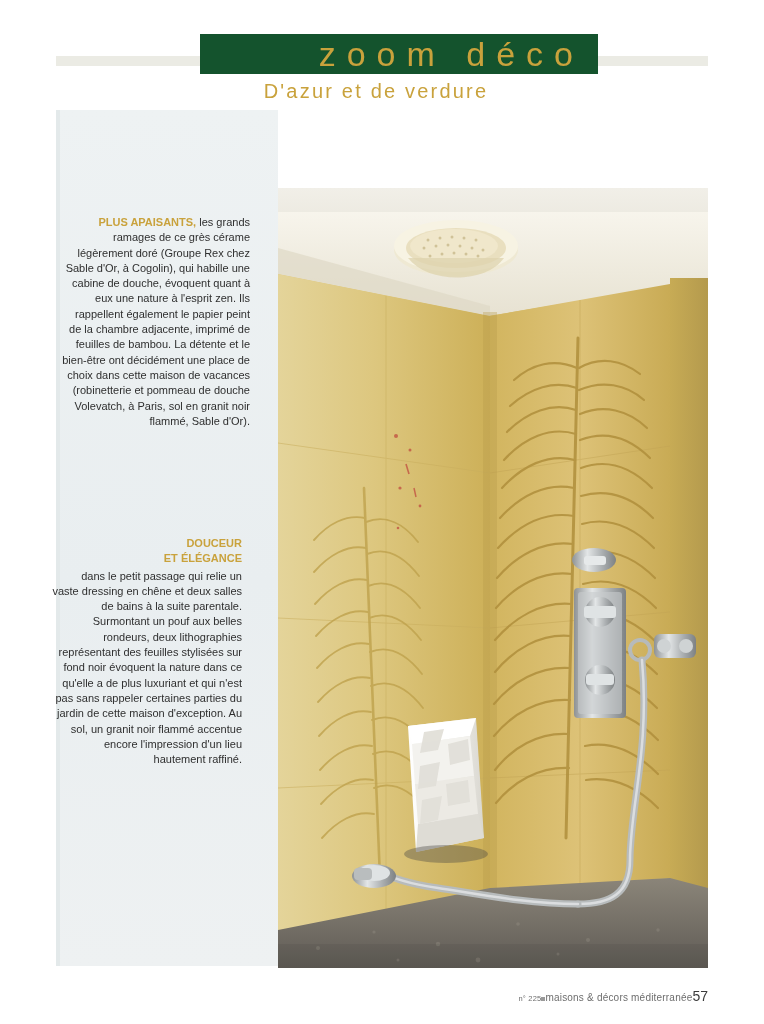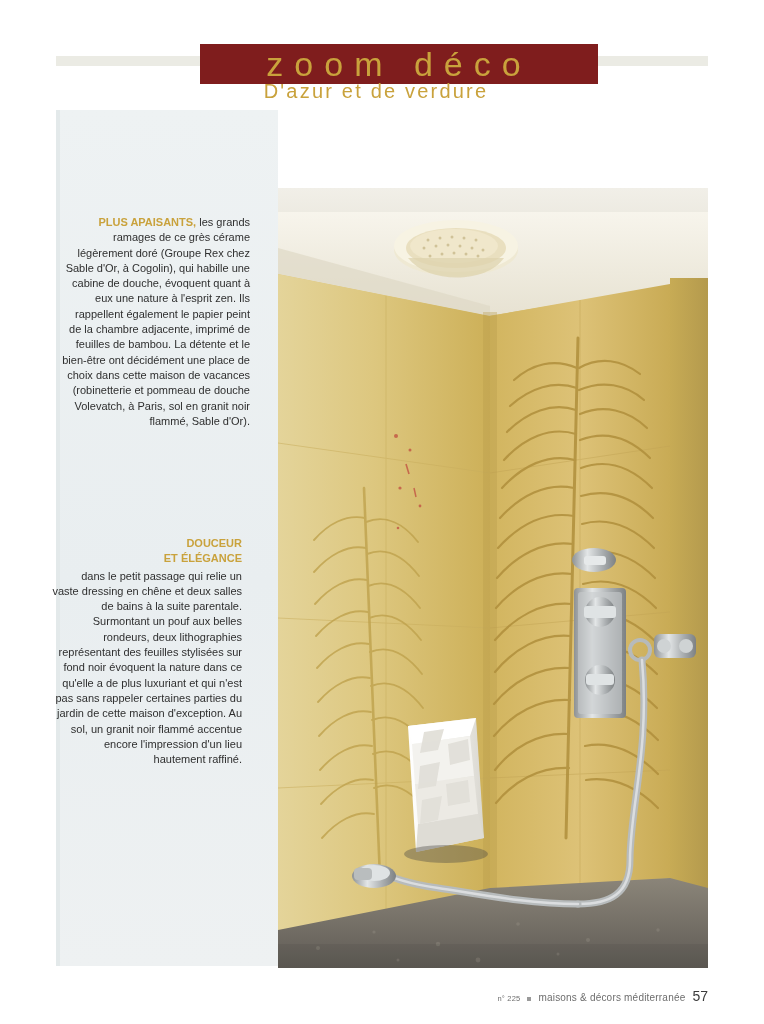--- a/index.html
+++ b/index.html
@@ -61,24 +61,24 @@
     position: absolute;
     left: 56px;
     top: 56px;
     width: 652px;
     height: 10px;
     background: #ebebe4;
   }
   .kicker-wrap {
     position: absolute;
     left: 200px;
-    top: 44px;
+    top: 34px;
     width: 370px;
-    text-align: center;
-    background: #7f1d1d;
+    text-align: right;
+    background: #14532d;
     padding: 0 14px;
   }
   .subkicker {
     position: absolute;
     left: 0;
     right: 12px;
     top: 80px;
     text-align: center;
     color: #c9a23c;
     font-family: "Liberation Sans", sans-serif;
@@ -150,21 +150,21 @@
   }
   .photo svg { display: block; }
 
   
   .footer {
     position: absolute;
     right: 56px;
     bottom: 18px;
     display: flex;
     align-items: flex-end;
-    gap: 7px;
+    gap: 0;
   }
   .footer-issue {
     font-size: 7.5px;
     color: #6d6d6d;
     letter-spacing: .2px;
     padding-bottom: 3px;
   }
   .footer-sq {
     width: 4px;
     height: 4px;

